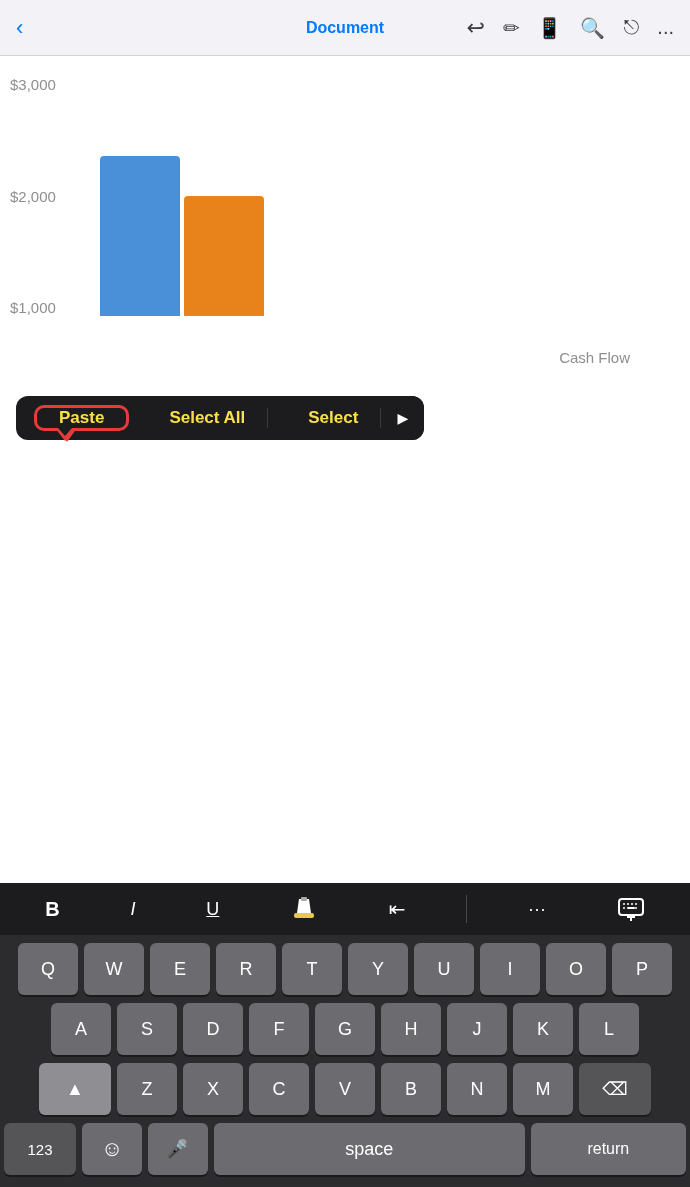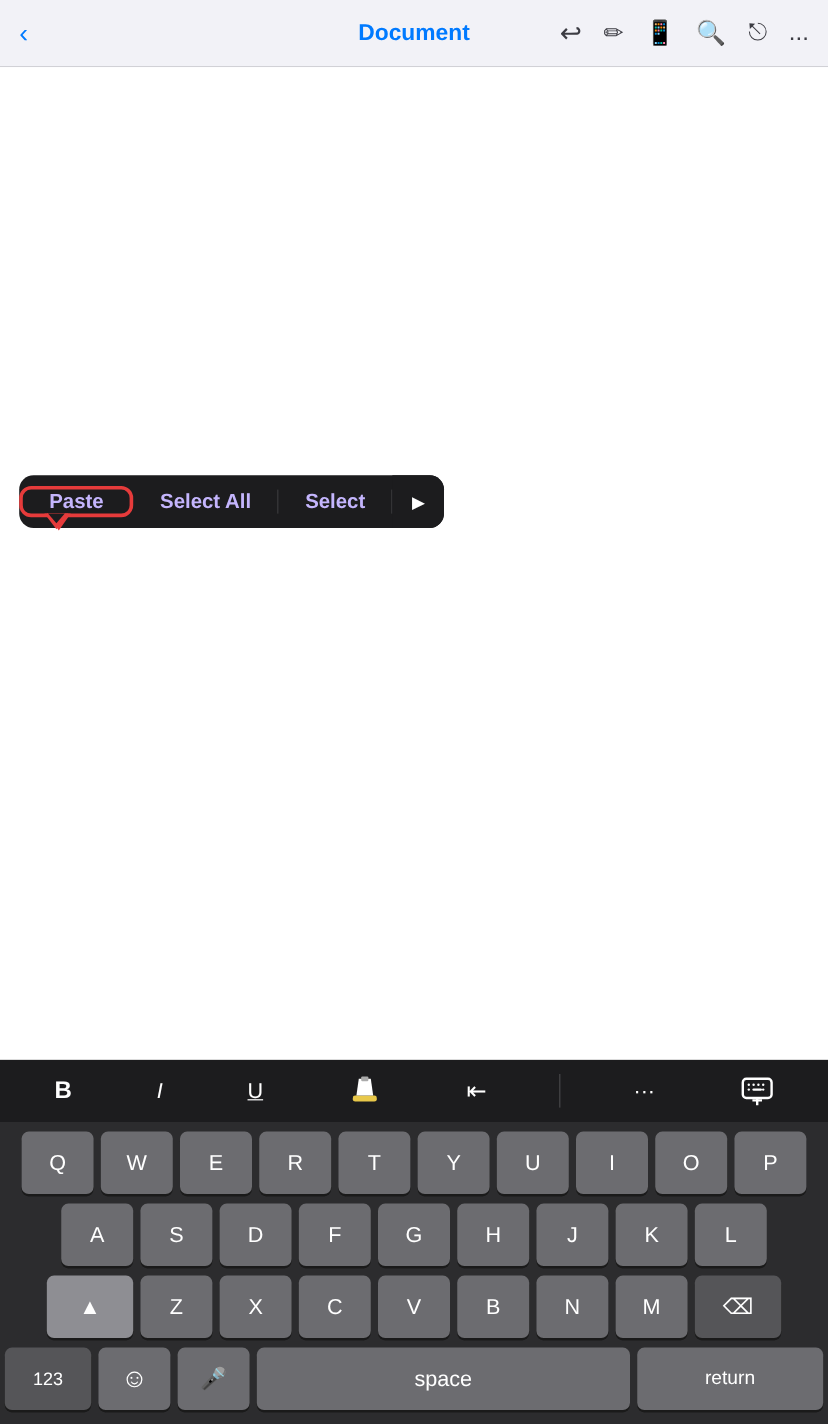--- a/index.html
+++ b/index.html
@@ -22,21 +22,21 @@
       align-items: center;
       justify-content: space-between;
       padding: 0 16px;
       position: relative;
       flex-shrink: 0;
     }
     .nav-title {
       position: absolute;
       left: 50%;
       transform: translateX(-50%);
-      font-size: 19px;
+      font-size: 16px;
       font-weight: 600;
       color: #007aff;
     }
     .nav-left, .nav-right {
       display: flex;
       align-items: center;
       gap: 18px;
     }
     .nav-icon {
       color: #007aff;
@@ -107,27 +107,28 @@
       top: 340px;
       left: 16px;
       display: flex;
       align-items: center;
       background: #1c1c1e;
       border-radius: 12px;
       overflow: visible;
       z-index: 100;
     }
     .context-menu-item {
-      color: #c4b5fd;
+      color: #fde047;
       font-size: 17px;
       font-weight: 600;
       padding: 0 22px;
       cursor: pointer;
       white-space: nowrap;
       border-right: 1px solid #3a3a3c;
+      margin-left: 18px;
     }
     .context-menu-item:last-child {
       border-right: none;
     }
     .context-menu-item.paste-item {
       border: 3px solid #e63b3b;
       border-radius: 10px;
       background: #1c1c1e;
       position: relative;
     }
@@ -268,20 +269,34 @@
     <span class="nav-icon-gray" style="font-size:20px;">✏</span>
     <span class="nav-icon-gray" style="font-size:20px;">📱</span>
     <span class="nav-icon-gray" style="font-size:20px;">🔍</span>
     <span class="nav-icon-gray" style="font-size:20px;">⎋</span>
     <span class="nav-icon-gray">...</span>
   </div>
 </div>
 
 <div class="document-area">
 
+  <div class="chart-container">
+    <div class="y-axis-labels">
+      <span class="y-label">$3,000</span>
+      <span class="y-label">$2,000</span>
+      <span class="y-label">$1,000</span>
+    </div>
+    <div class="chart-bars">
+      <div class="bar-group">
+        <div class="bar bar-blue"></div>
+        <div class="bar bar-orange"></div>
+      </div>
+    </div>
+    <span class="chart-label">Cash Flow</span>
+  </div>
 
   <div class="context-menu">
     <div class="context-menu-item paste-item" style="position:relative;">
       <span>Paste</span>
       <span style="position:absolute;bottom:-13px;left:18px;width:0;height:0;border-left:10px solid transparent;border-right:10px solid transparent;border-top:13px solid #e63b3b;"></span>
       <span style="position:absolute;bottom:-8px;left:21px;width:0;height:0;border-left:7px solid transparent;border-right:7px solid transparent;border-top:8px solid #1c1c1e;z-index:2;"></span>
     </div>
     <div class="context-menu-item">Select All</div>
     <div class="context-menu-item">Select</div>
     <div class="chevron-right">▶</div>

